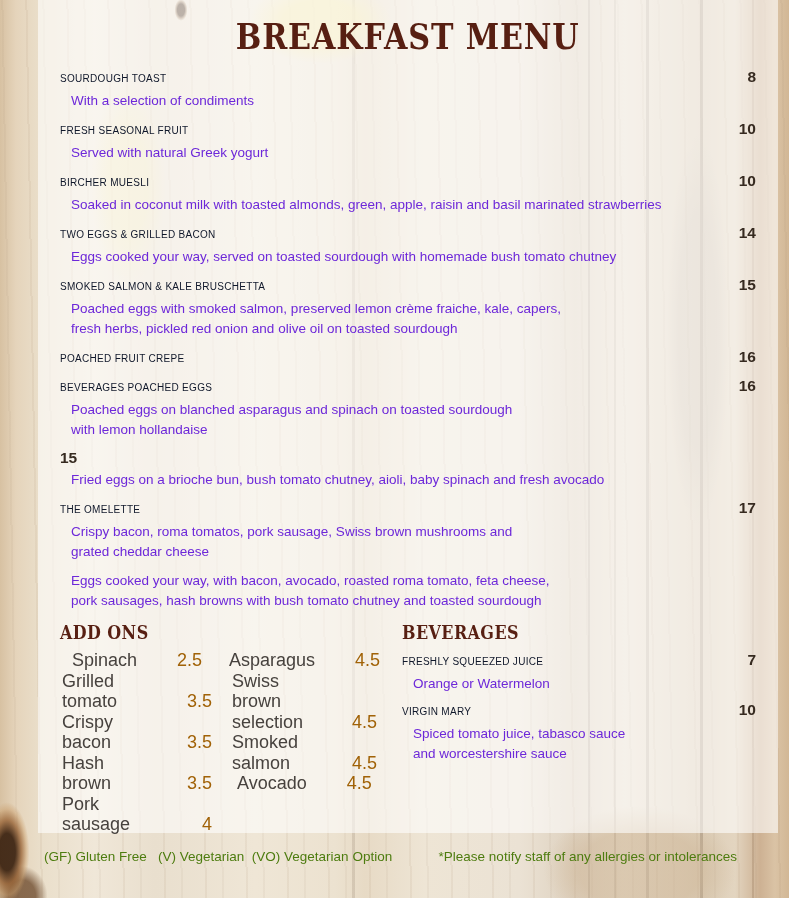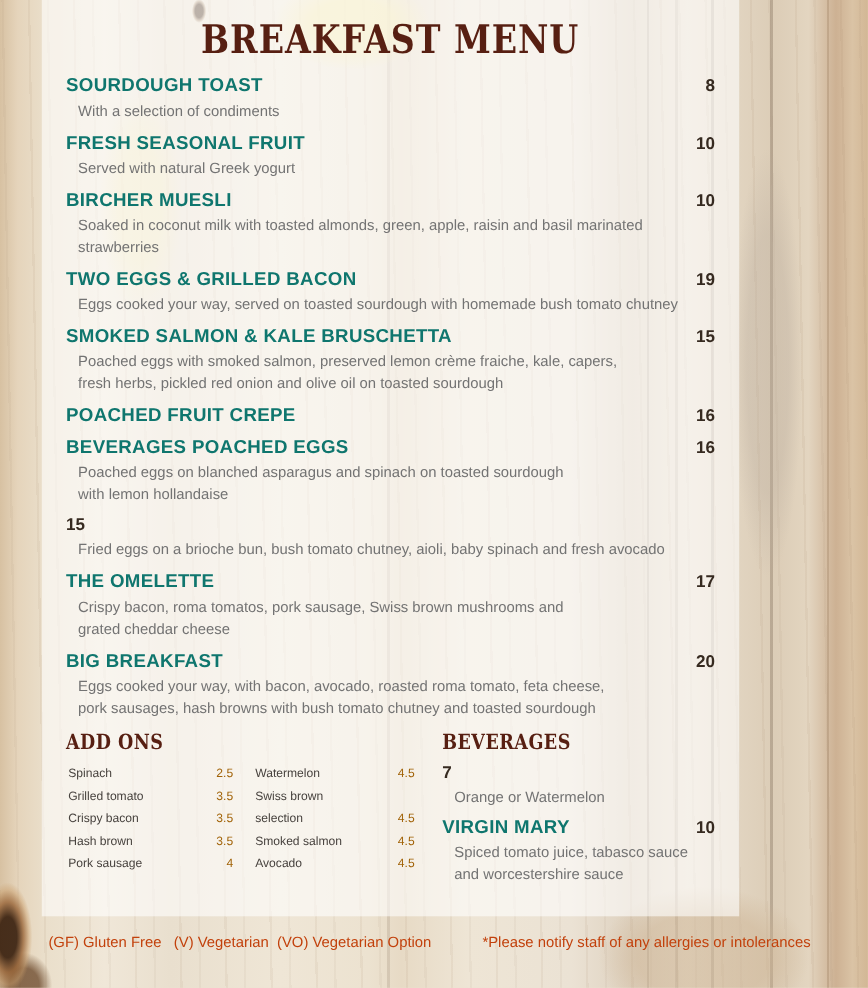--- a/index.html
+++ b/index.html
@@ -14,69 +14,69 @@
       radial-gradient(ellipse 34px 40px at 22px 896px, rgba(95,58,28,.7) 0 40%, transparent 75%),
       radial-gradient(ellipse 95px 55px at 320px 22px, rgba(242,229,160,.7) 0 40%, transparent 75%),
       radial-gradient(ellipse 48px 130px at 128px 185px, rgba(240,228,168,.5) 0 40%, transparent 78%),
       radial-gradient(ellipse 42px 260px at 698px 330px, rgba(185,172,158,.33) 0 45%, transparent 75%),
       radial-gradient(ellipse 120px 80px at 640px 870px, rgba(205,180,148,.5) 0 50%, transparent 80%),
       linear-gradient(90deg, rgba(0,0,0,0) 0 352px, rgba(140,120,100,.22) 352px 355px, rgba(0,0,0,0) 355px 588px, rgba(128,112,96,.25) 588px 590px, rgba(0,0,0,0) 590px 614px, rgba(128,112,96,.2) 614px 616px, rgba(0,0,0,0) 616px 646px, rgba(128,112,96,.28) 646px 649px, rgba(0,0,0,0) 649px 700px, rgba(112,92,72,.32) 700px 703px, rgba(0,0,0,0) 703px 752px, rgba(150,120,90,.3) 752px 754px, rgba(0,0,0,0) 754px 100%),
       repeating-linear-gradient(89deg, rgba(165,135,105,.1) 0 2px, rgba(255,255,255,0) 2px 17px, rgba(150,125,100,.07) 17px 19px, rgba(255,255,255,0) 19px 41px),
       linear-gradient(90deg, #d7c1a2 0, #e5d4bb 16px, #eadfcb 42px, #f0e7d8 95px, #e9dfce 155px, #efe6d6 255px, #ece2d0 335px, #e7dac5 365px, #eee5d5 425px, #ebe2d4 520px, #ded1bf 575px, #e8ddcc 625px, #dccdb7 705px, #e3d5c0 735px, #cdb193 760px, #dac3a5 775px, #d2b795 789px);
   }
   .panel {
-    position: absolute; left: 38px; top: 0; width: 634px; height: 833px;
+    position: absolute; left: 38px; top: 0; width: 740px; height: 833px;
     background: rgba(255,255,255,0.58);
     padding: 12px 22px 0 22px;
   }
   .title-wrap { text-align: center; margin: 2px 0 10px 0; height: 44px; }
   .menu-title {
     display: inline-block;
     font-family: "DejaVu Serif", serif; font-weight: bold;
     font-size: 36px; line-height: 44px; color: #571f12;
     transform: scaleX(.84); transform-origin: center;
     letter-spacing: 1px; white-space: nowrap;
   }
   .menu-item { margin-bottom: 9px; }
   .item-row { display: flex; justify-content: space-between; align-items: baseline; }
   .item-name {
-    font-weight: bold; font-size: 17px; line-height: 19px;
-    color: #0f766e; letter-spacing: .3px;
+    font-weight: normal; font-size: 10px; line-height: 19px;
+    color: #0f172a; letter-spacing: .3px;
   }
   .item-price { font-weight: bold; font-size: 15.5px; color: #362a20; }
   .item-desc {
     margin: 3px 0 0 11px; font-size: 13.5px; line-height: 20px;
-    color: #737373; white-space: pre-line;
+    color: #6d28d9; white-space: pre-line;
   }
   .bottom { display: flex; }
   .addons { width: 320px; }
   .beverages { flex: 1; margin-left: 22px; }
   .section-heading {
     display: inline-block;
     font-family: "DejaVu Serif", serif; font-weight: bold;
     font-size: 19px; line-height: 24px; color: #571f12;
     transform: scaleX(.84); transform-origin: left center;
     letter-spacing: .5px; white-space: nowrap;
   }
   .addon-cols { display: flex; margin-top: 6px; }
   .addon-col { display: flex; flex-direction: column; }
   .addon-col.c1 { width: 150px; margin-left: 2px; }
   .addon-col.c2 { width: 145px; margin-left: 20px; }
   .addon-row {
-    display: flex; justify-content: space-between; align-items: flex-end;
-    font-size: 11px; line-height: 20.5px; color: #47423e; gap: 40px;
+    display: flex; justify-content: center; align-items: flex-end;
+    font-size: 18px; line-height: 20.5px; color: #47423e; gap: 40px;
   }
   .addon-name { max-width: 108px; }
   .addon-price { color: #a16207; }
   .bev-item { margin-top: 7px; }
   .footer {
     position: absolute; left: 0; top: 847px; width: 789px;
     display: flex; justify-content: space-between;
     padding: 0 52px 0 44px;
-    font-size: 13.5px; line-height: 19px; color: #c2410c;
+    font-size: 13.5px; line-height: 19px; color: #4d7c0f;
   }
   .footer-legend { white-space: pre; }
 </style>
 </head>
 <body>
 
 <div class="page">
 
   <div class="panel">
 
@@ -106,21 +106,21 @@
         <div class="item-row">
           <span class="item-name">BIRCHER MUESLI</span>
           <span class="item-price">10</span>
         </div>
         <div class="item-desc">Soaked in coconut milk with toasted almonds, green, apple, raisin and basil marinated strawberries</div>
       </div>
 
       <div class="menu-item">
         <div class="item-row">
           <span class="item-name">TWO EGGS &amp; GRILLED BACON</span>
-          <span class="item-price">19</span>
+          <span class="item-price">14</span>
         </div>
         <div class="item-desc">Eggs cooked your way, served on toasted sourdough with homemade bush tomato chutney</div>
       </div>
 
       <div class="menu-item">
         <div class="item-row">
           <span class="item-name">SMOKED SALMON &amp; KALE BRUSCHETTA</span>
           <span class="item-price">15</span>
         </div>
         <div class="item-desc">Poached eggs with smoked salmon, preserved lemon crème fraiche, kale, capers,
@@ -153,24 +153,20 @@
       <div class="menu-item">
         <div class="item-row">
           <span class="item-name">THE OMELETTE</span>
           <span class="item-price">17</span>
         </div>
         <div class="item-desc">Crispy bacon, roma tomatos, pork sausage, Swiss brown mushrooms and
 grated cheddar cheese</div>
       </div>
 
       <div class="menu-item">
-        <div class="item-row">
-          <span class="item-name">BIG BREAKFAST</span>
-          <span class="item-price">20</span>
-        </div>
         <div class="item-desc">Eggs cooked your way, with bacon, avocado, roasted roma tomato, feta cheese,
 pork sausages, hash browns with bush tomato chutney and toasted sourdough</div>
       </div>
 
     </div>
 
     <div class="bottom">
 
       <div class="addons">
         <span class="section-heading">ADD ONS</span>
@@ -192,21 +188,21 @@
               <span class="addon-name">Hash brown</span>
               <span class="addon-price">3.5</span>
             </div>
             <div class="addon-row">
               <span class="addon-name">Pork sausage</span>
               <span class="addon-price">4</span>
             </div>
           </div>
           <div class="addon-col c2">
             <div class="addon-row">
-              <span class="addon-name">Watermelon</span>
+              <span class="addon-name">Asparagus</span>
               <span class="addon-price">4.5</span>
             </div>
             <div class="addon-row">
               <span class="addon-name">Swiss brown selection</span>
               <span class="addon-price">4.5</span>
             </div>
             <div class="addon-row">
               <span class="addon-name">Smoked salmon</span>
               <span class="addon-price">4.5</span>
             </div>
@@ -216,20 +212,21 @@
             </div>
           </div>
         </div>
       </div>
 
       <div class="beverages">
         <span class="section-heading">BEVERAGES</span>
 
         <div class="bev-item">
           <div class="item-row">
+            <span class="item-name">FRESHLY SQUEEZED JUICE</span>
             <span class="item-price">7</span>
           </div>
           <div class="item-desc">Orange or Watermelon</div>
         </div>
 
         <div class="bev-item">
           <div class="item-row">
             <span class="item-name">VIRGIN MARY</span>
             <span class="item-price">10</span>
           </div>

